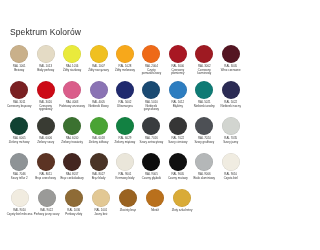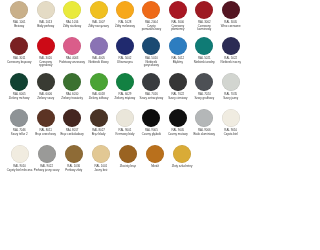--- a/index.html
+++ b/index.html
@@ -76,20 +76,21 @@
     color: #3a3a3a;
     word-wrap: break-word;
     hyphens: auto;
   }
 </style>
 </head>
 <body style="background: rgb(255, 255, 255);">
 
 <div class="sheet">
 
+  <div class="title">Spektrum Kolorów</div>
 
   <div class="grid">
 
     <div class="row">
       <div class="cell">
         <div class="swatch light-edge" style="background: rgb(201, 176, 138);"></div>
         <div class="caption">
           <span class="ral">RAL 1001</span>
           <span class="pname">Beżowy</span>
         </div>

